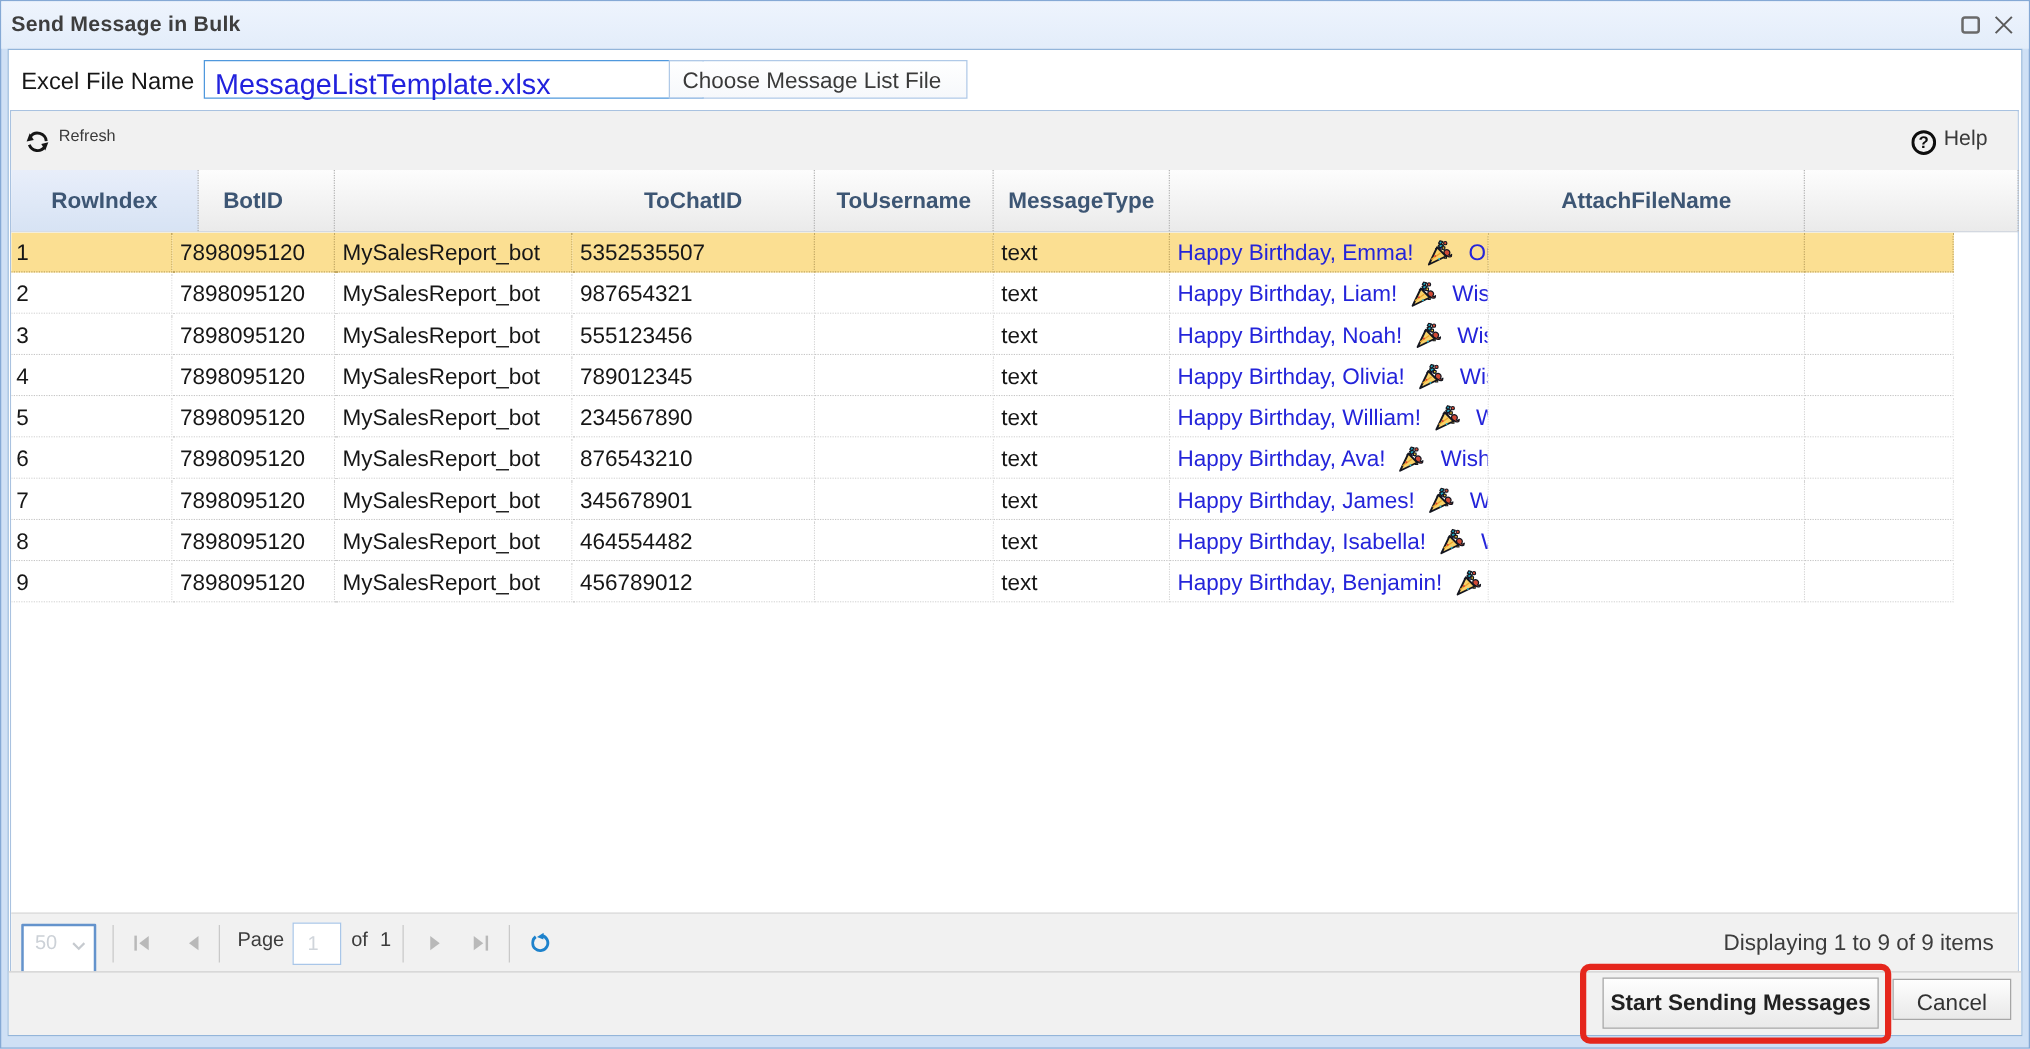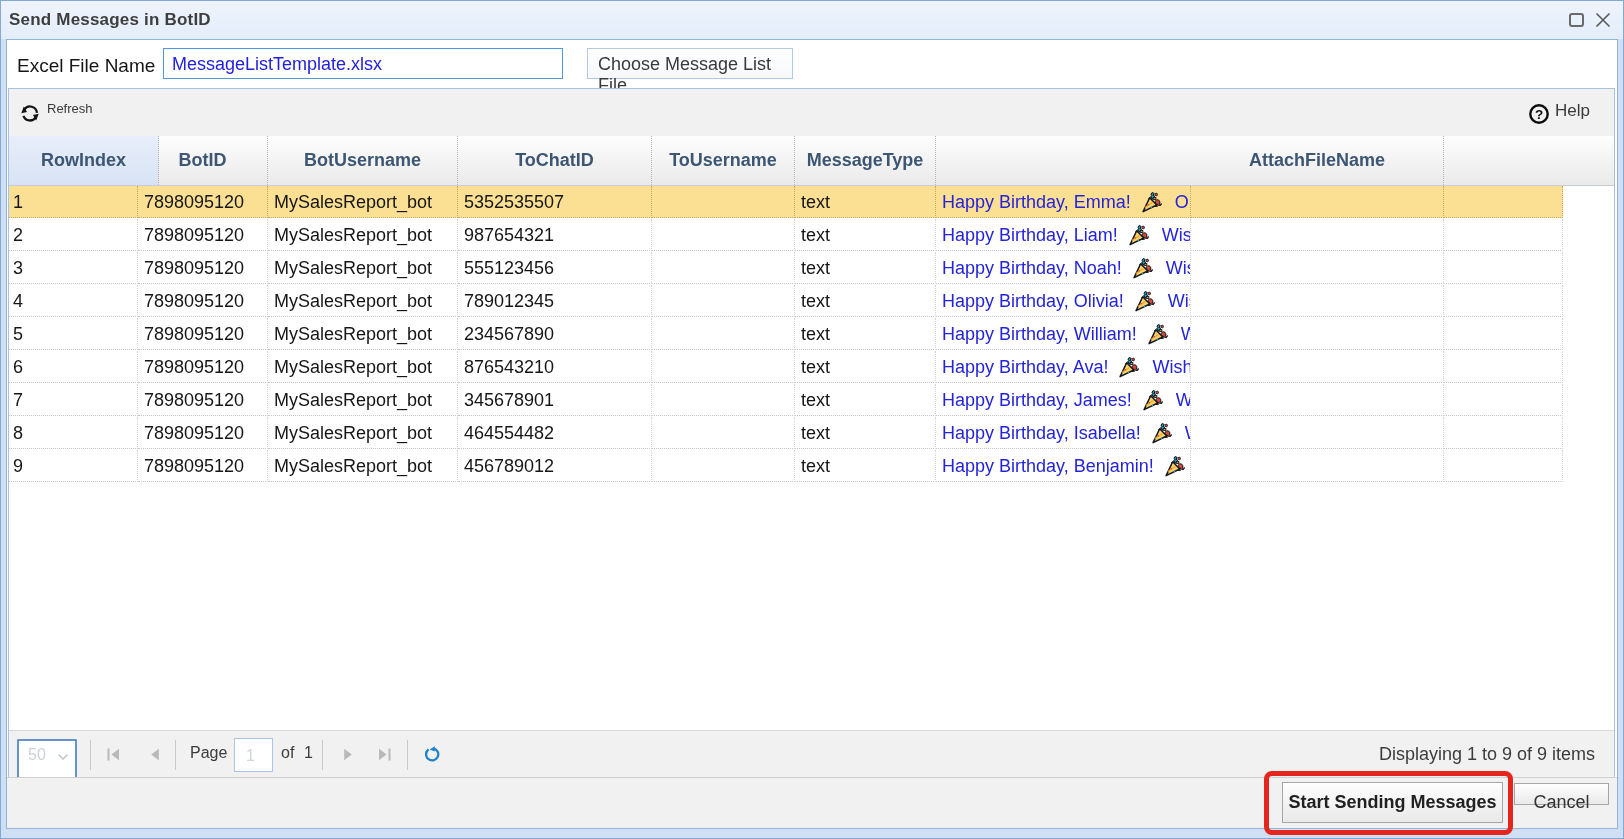--- a/index.html
+++ b/index.html
@@ -4,22 +4,22 @@
 html,body { width:1624px; height:839px; overflow:hidden; }
 body { position:relative; font-family:"Liberation Sans", sans-serif; background:#cfe0f5; }
 .win { position:absolute; left:0; top:0; width:1624px; height:839px; border:1px solid #85a9d5; background:#cfe0f5; }
 .titlebar { position:absolute; left:1px; top:1px; width:1622px; height:38px; background:linear-gradient(#eef4fd,#e3edfa); }
 .title { position:absolute; left:8px; top:9px; font-size:17px; font-weight:bold; color:#3e3e3e; letter-spacing:0.2px; }
 .maxbox { position:absolute; left:1568px; top:12px; width:15px; height:14px; border:2px solid #6a6a6a; border-radius:3px; }
 .closex { position:absolute; left:1594px; top:11px; width:16px; height:16px; }
 .content { position:absolute; left:6px; top:39px; width:1612px; height:790px; background:#fff; border:1px solid #93b5da; }
 .lbl { position:absolute; left:17px; top:55px; font-size:19px; color:#161616; }
 .tbox { position:absolute; left:163px; top:48px; width:400px; height:31px; border:1px solid #4f98dd; background:#fff; }
-.tbox span { position:absolute; left:8px; top:5px; font-size:18px; color:#2222dd; }
-.choose { position:absolute; left:587px; top:48px; width:206px; height:31px; border:1px solid #b0c9e7; background:linear-gradient(#ffffff,#f6f8fb);padding-left:14px; }
+.tbox span { position:absolute; left:8px; top:5px; font-size:23px; color:#2222dd; }
+.choose { position:absolute; left:535px; top:48px; width:239px; height:31px; border:1px solid #b0c9e7; background:linear-gradient(#ffffff,#f6f8fb);padding-left:14px; }
 .choose span { position:absolute; left:10px; top:5px; font-size:18px; color:#3a3a3a; }
 .grid { position:absolute; left:8px; top:88px; width:1607px; height:689px; border:1px solid #a9c2e0; border-bottom:1px solid #c9c9c9; background:#fff; }
 .tbar { position:absolute; left:0; top:0; width:1605px; height:47px; background:#f1f1f1; }
 .tbtxt { position:absolute; left:38px; top:12px; font-size:13px; color:#3a3a3a; }
 .helptxt { position:absolute; left:1546px; top:12px; font-size:17px; color:#3a3a3a; }
 .hdr { position:absolute; left:0; top:47px; width:1605px; height:50px; background:linear-gradient(#fdfdfd,#eaeaea); border-bottom:1px solid #c6cdd7; }
 .h { position:absolute; top:0; height:49px; line-height:49px; text-align:center; font-size:18px; font-weight:bold; color:#3d5674; border-right:1px dotted #b5b5b5; }
 .hsel { background:linear-gradient(#e8eefa,#d7e3f4); }
 .bodyrows { position:absolute; left:0; top:97px; width:1605px; height:591px; background:#fff; overflow:hidden; }
 .row { position:absolute; left:0; height:33px; width:1554px; }
@@ -35,21 +35,21 @@
 .ptxt { position:absolute; top:13px; font-size:16px; color:#3c3c3c; }
 .pinput { position:absolute; left:225px; top:7px; width:39px; height:34px; background:#fff; border:1px solid #a9c6e8; }
 .pinput span { position:absolute; left:11px; top:8px; font-size:16px; color:#d0d5db; }
 .disp { position:absolute; right:19px; top:13px; font-size:18px; color:#3c3c3c; }
 .btn { position:absolute; border:1px solid #a6a6a6; background:linear-gradient(#fefefe,#e9e9e9); text-align:center; }
 .redrect { position:absolute; left:1264px; top:771px; width:249px; height:64px; border:5px solid #e5261c; border-radius:8px; z-index:10; }
 svg.icon { position:absolute; }
 </style></head><body>
 <div class="win"></div>
 <div class="titlebar">
-  <span class="title">Send Messages in BotID</span>
+  <span class="title">Send Message in Bulk</span>
   <div class="maxbox"></div>
   <svg class="closex" viewBox="0 0 16 16">
       <path d="M1.5 1.5 L14.5 14.5 M14.5 1.5 L1.5 14.5" stroke="#5a5a5a" stroke-width="1.6"></path>
     </svg>
 </div>
 <div class="content"></div>
 <span class="lbl">Excel File Name</span>
 <div class="tbox">
     <span>MessageListTemplate.xlsx</span>
   </div>
@@ -67,21 +67,20 @@
     <span class="tbtxt">Refresh</span>
     <svg class="icon" style="left:1520px;top:15px" width="20" height="20" viewBox="0 0 20 20">
         <circle cx="10" cy="10" r="8.7" fill="none" stroke="#0e0e0e" stroke-width="2.4"></circle>
         <text x="10" y="14.8" text-anchor="middle" font-family="Liberation Sans" font-size="13.5" font-weight="bold" fill="#0e0e0e">?</text>
       </svg>
     <span class="helptxt">Help</span>
   </div>
   <div class="hdr">
       <div class="h hsel" style="left:0px;width:150px">RowIndex</div>
 <div class="h" style="left:129px;width:130px">BotID</div>
-<div class="h" style="left:259px;width:190px">BotUsername</div>
 <div class="h" style="left:449px;width:194px">ToChatID</div>
 <div class="h" style="left:643px;width:143px">ToUsername</div>
 <div class="h" style="left:786px;width:141px">MessageType</div>
 <div class="h" style="left:1182px;width:253px">AttachFileName</div>
 <div class="h" style="left:1554px;width:52px"></div>
     </div>
   <div class="bodyrows">
       <div class="row sel" style="top:0px">
         <div class="c" style="left:0px;width:129px">1</div>
         <div class="c" style="left:129px;width:130px">7898095120</div>
@@ -323,14 +322,14 @@
     <div class="psep" style="left:398px"></div>
     <svg class="icon" style="left:416px;top:15px" width="17" height="17" viewBox="0 0 17 17">
         <path d="M3.6 3.4 A 6.1 6.1 0 1 0 8.5 2.4" fill="none" stroke="#1d82cc" stroke-width="2.3"></path>
         <path d="M9.9 0.2 L9.7 5.6 L4.6 3.6 Z" fill="#1d82cc"></path>
       </svg>
     <span class="disp">Displaying 1 to 9 of 9 items</span>
   </div>
 </div>
 <div class="ftr"></div>
 <div class="btn" style="left:1282px;top:782px;width:221px;height:41px"><span style="font-size:18px;font-weight:bold;color:#212121;line-height:39px">Start Sending Messages</span></div>
-<div class="btn" style="left:1514px;top:783px;width:95px;height:22px"><span style="font-size:18px;color:#333;line-height:37px">Cancel</span></div>
+<div class="btn" style="left:1514px;top:783px;width:95px;height:33px"><span style="font-size:18px;color:#333;line-height:37px">Cancel</span></div>
 <div class="redrect"></div>
 
 </body></html>

